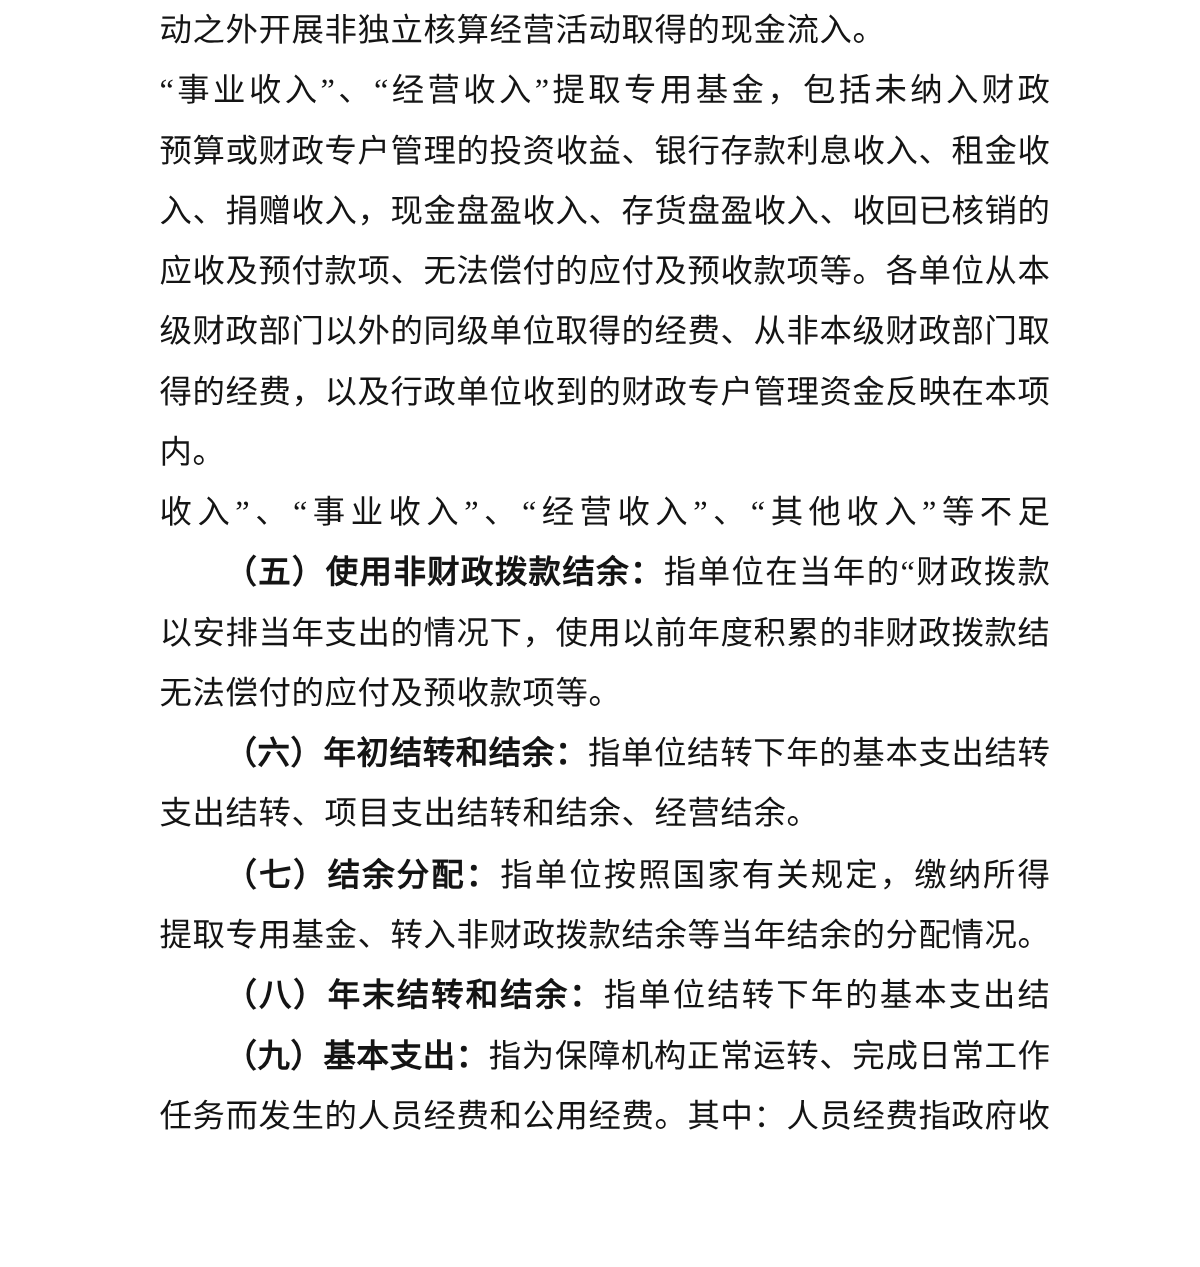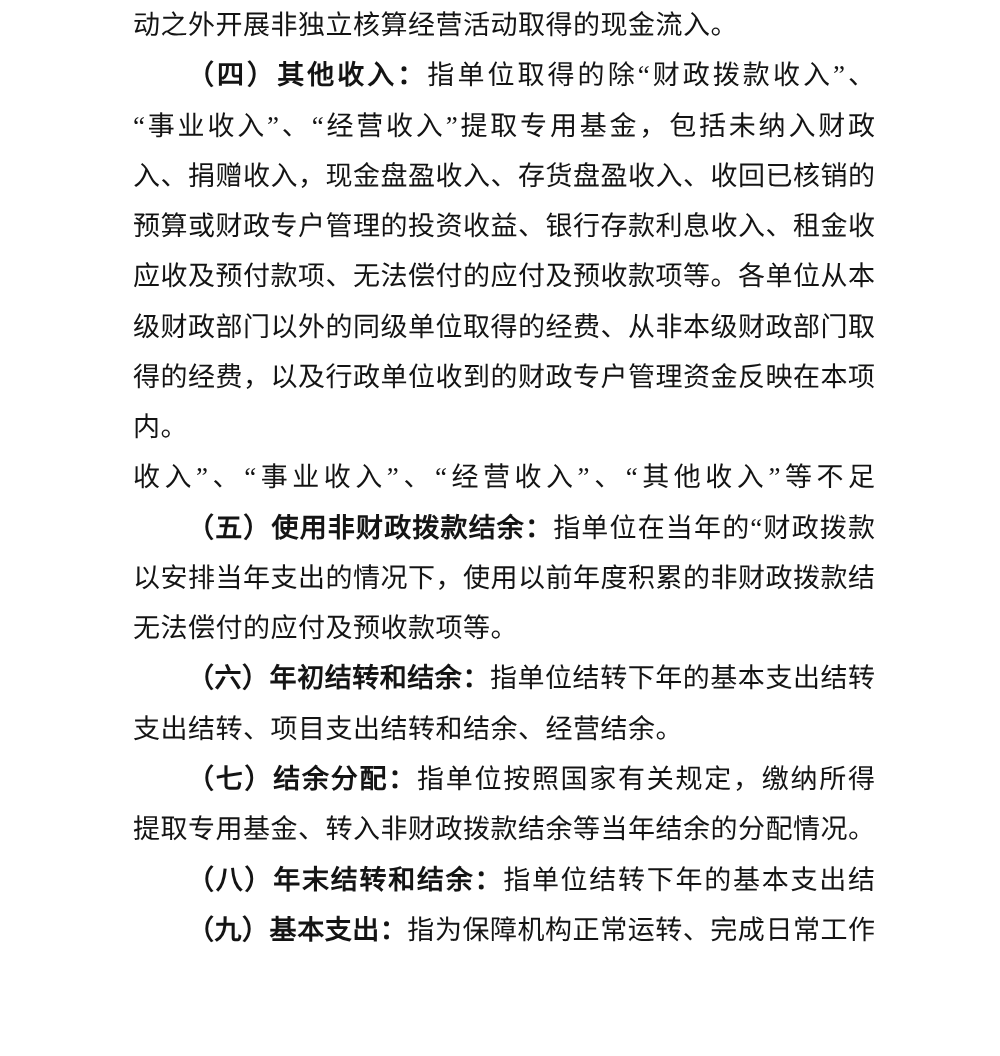--- a/index.html
+++ b/index.html
@@ -44,38 +44,38 @@
   .b { font-weight: 700; }
 </style>
 </head>
 <body>
 
 <div class="page">
   <div class="text-column">
 
     <div class="ln"><span class="t">动之外开展非独立核算经营活动取得的现金流入。</span></div>
 
-    <div class="ln jf ind"><span class="b">（四）其他收入：</span><span class="t">指单位取得的除“财政拨款收入”、</span></div>
     <div class="ln jf"><span class="t">“事业收入”、“经营收入”提取专用基金，包括未纳入财政</span></div>
+    <div class="ln jf"><span class="t">预算或财政专户管理的投资收益、银行存款利息收入、租金收</span></div>
     <div class="ln jf"><span class="t">入、捐赠收入，现金盘盈收入、存货盘盈收入、收回已核销的</span></div>
-    <div class="ln jf"><span class="t">预算或财政专户管理的投资收益、银行存款利息收入、租金收</span></div>
     <div class="ln jf"><span class="t">应收及预付款项、无法偿付的应付及预收款项等。各单位从本</span></div>
     <div class="ln jf"><span class="t">级财政部门以外的同级单位取得的经费、从非本级财政部门取</span></div>
     <div class="ln jf"><span class="t">得的经费，以及行政单位收到的财政专户管理资金反映在本项</span></div>
     <div class="ln"><span class="t">内。</span></div>
 
     <div class="ln jf"><span class="t">收入”、“事业收入”、“经营收入”、“其他收入”等不足</span></div>
     <div class="ln jf ind"><span class="b">（五）使用非财政拨款结余：</span><span class="t">指单位在当年的“财政拨款</span></div>
     <div class="ln jf"><span class="t">以安排当年支出的情况下，使用以前年度积累的非财政拨款结</span></div>
     <div class="ln"><span class="t">无法偿付的应付及预收款项等。</span></div>
 
     <div class="ln jf ind"><span class="b">（六）年初结转和结余：</span><span class="t">指单位结转下年的基本支出结转</span></div>
     <div class="ln"><span class="t">支出结转、项目支出结转和结余、经营结余。</span></div>
 
     <div class="ln jf ind"><span class="b">（七）结余分配：</span><span class="t">指单位按照国家有关规定，缴纳所得税、</span></div>
     <div class="ln jf"><span class="t">提取专用基金、转入非财政拨款结余等当年结余的分配情况。</span></div>
 
     <div class="ln jf ind"><span class="b">（八）年末结转和结余：</span><span class="t">指单位结转下年的基本支出结转、</span></div>
 
     <div class="ln jf ind"><span class="b">（九）基本支出：</span><span class="t">指为保障机构正常运转、完成日常工作</span></div>
+    <div class="ln jf"><span class="t">任务而发生的人员经费和公用经费。其中：人员经费指政府收</span></div>
 
   </div>
 </div>
 
 </body></html>

